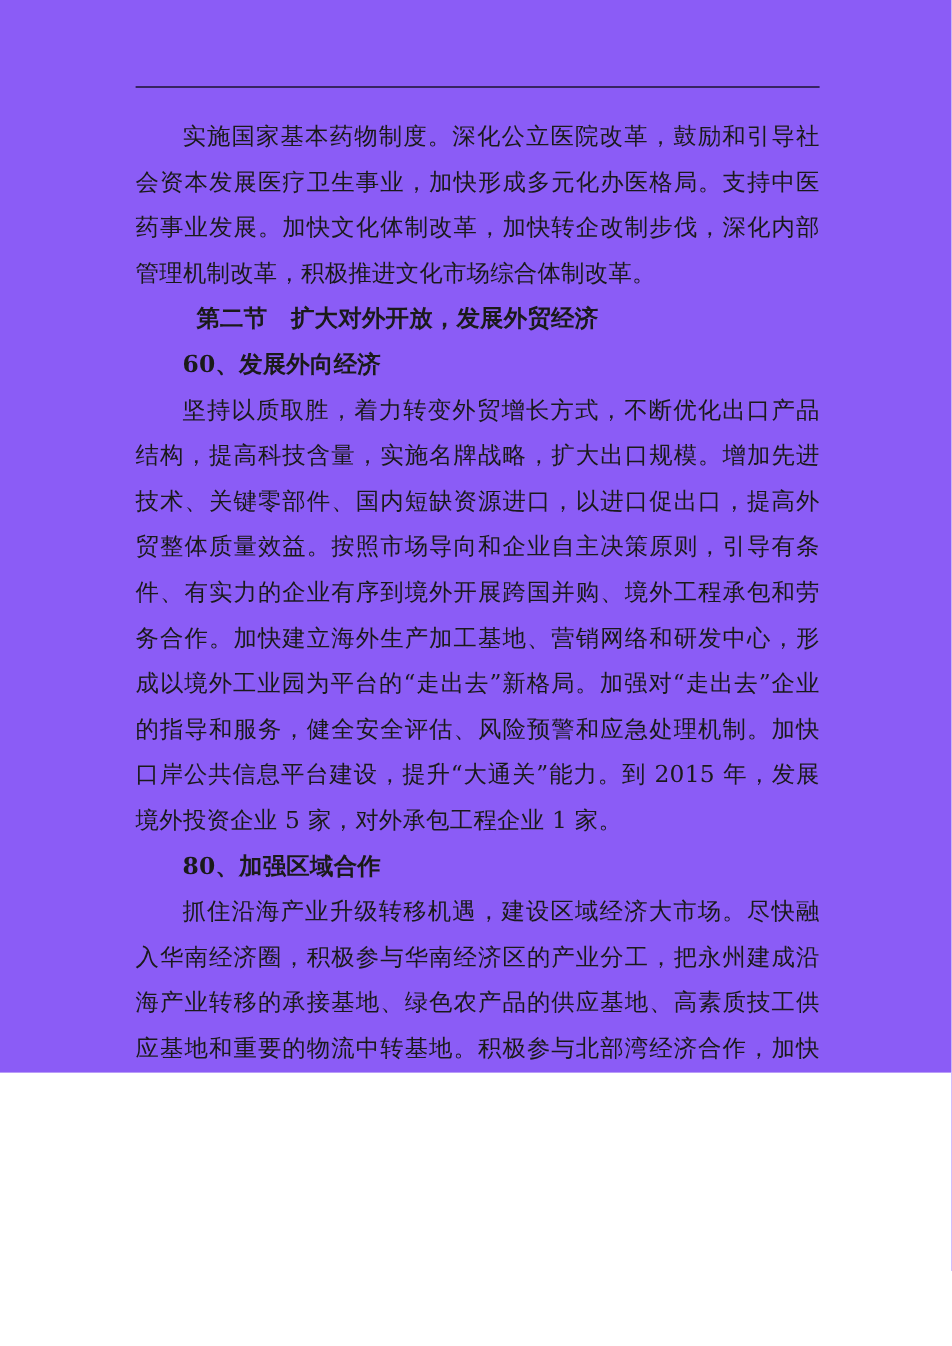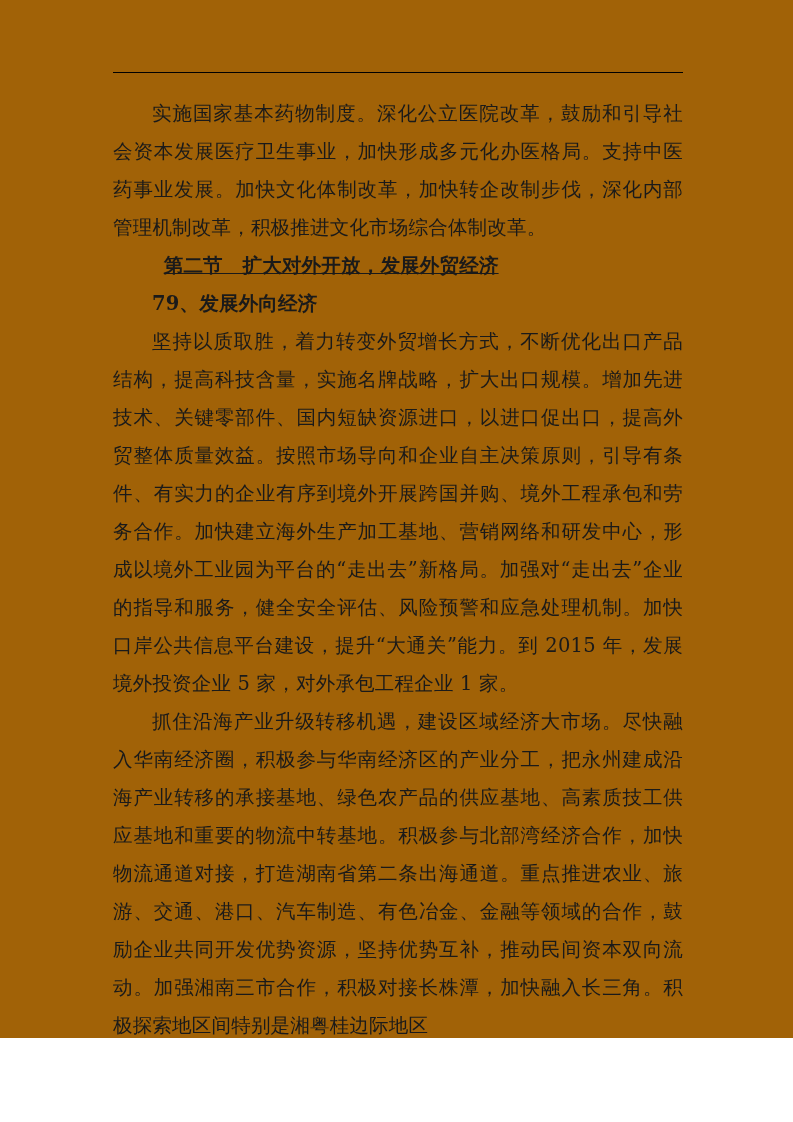--- a/index.html
+++ b/index.html
@@ -6,22 +6,22 @@
     margin: 0;
     padding: 0;
     background: #ffffff;
   }
   body {
     font-family: "DejaVu Sans", sans-serif;
   }
   .page {
     position: relative;
     width: 793px;
-    height: 1038px;
-    background: #a16207;
+    height: 894px;
+    background: #8b5cf6;
     box-sizing: border-box;
     overflow: hidden;
   }
   .page-inner {
     position: absolute;
     left: 113px;
     top: 72px;
     width: 570px;
   }
   .top-rule {
@@ -43,38 +43,38 @@
     letter-spacing: 0.2px;
   }
   p.heading {
     margin: 0;
     text-indent: 2em;
     font-weight: bold;
     letter-spacing: 0.2px;
   }
   p.heading.center-ish {
     text-indent: 2.6em;
-    text-decoration: underline;
   }
 </style>
 </head>
 <body>
 
 <div class="page">
   <div class="page-inner">
     <div class="top-rule"></div>
     <div class="doc-body">
 
       <p class="para">实施国家基本药物制度。深化公立医院改革，鼓励和引导社会资本发展医疗卫生事业，加快形成多元化办医格局。支持中医药事业发展。加快文化体制改革，加快转企改制步伐，深化内部管理机制改革，积极推进文化市场综合体制改革。</p>
 
       <p class="heading center-ish">第二节　扩大对外开放，发展外贸经济</p>
 
 
-      <p class="heading">79、发展外向经济</p>
+      <p class="heading">60、发展外向经济</p>
 
       <p class="para">坚持以质取胜，着力转变外贸增长方式，不断优化出口产品结构，提高科技含量，实施名牌战略，扩大出口规模。增加先进技术、关键零部件、国内短缺资源进口，以进口促出口，提高外贸整体质量效益。按照市场导向和企业自主决策原则，引导有条件、有实力的企业有序到境外开展跨国并购、境外工程承包和劳务合作。加快建立海外生产加工基地、营销网络和研发中心，形成以境外工业园为平台的“走出去”新格局。加强对“走出去”企业的指导和服务，健全安全评估、风险预警和应急处理机制。加快口岸公共信息平台建设，提升“大通关”能力。到 2015 年，发展境外投资企业 5 家，对外承包工程企业 1 家。</p>
 
+      <p class="heading">80、加强区域合作</p>
 
       <p class="para">抓住沿海产业升级转移机遇，建设区域经济大市场。尽快融入华南经济圈，积极参与华南经济区的产业分工，把永州建成沿海产业转移的承接基地、绿色农产品的供应基地、高素质技工供应基地和重要的物流中转基地。积极参与北部湾经济合作，加快物流通道对接，打造湖南省第二条出海通道。重点推进农业、旅游、交通、港口、汽车制造、有色冶金、金融等领域的合作，鼓励企业共同开发优势资源，坚持优势互补，推动民间资本双向流动。加强湘南三市合作，积极对接长株潭，加快融入长三角。积极探索地区间特别是湘粤桂边际地区</p>
 
     </div>
   </div>
 </div>
 
 </body></html>

